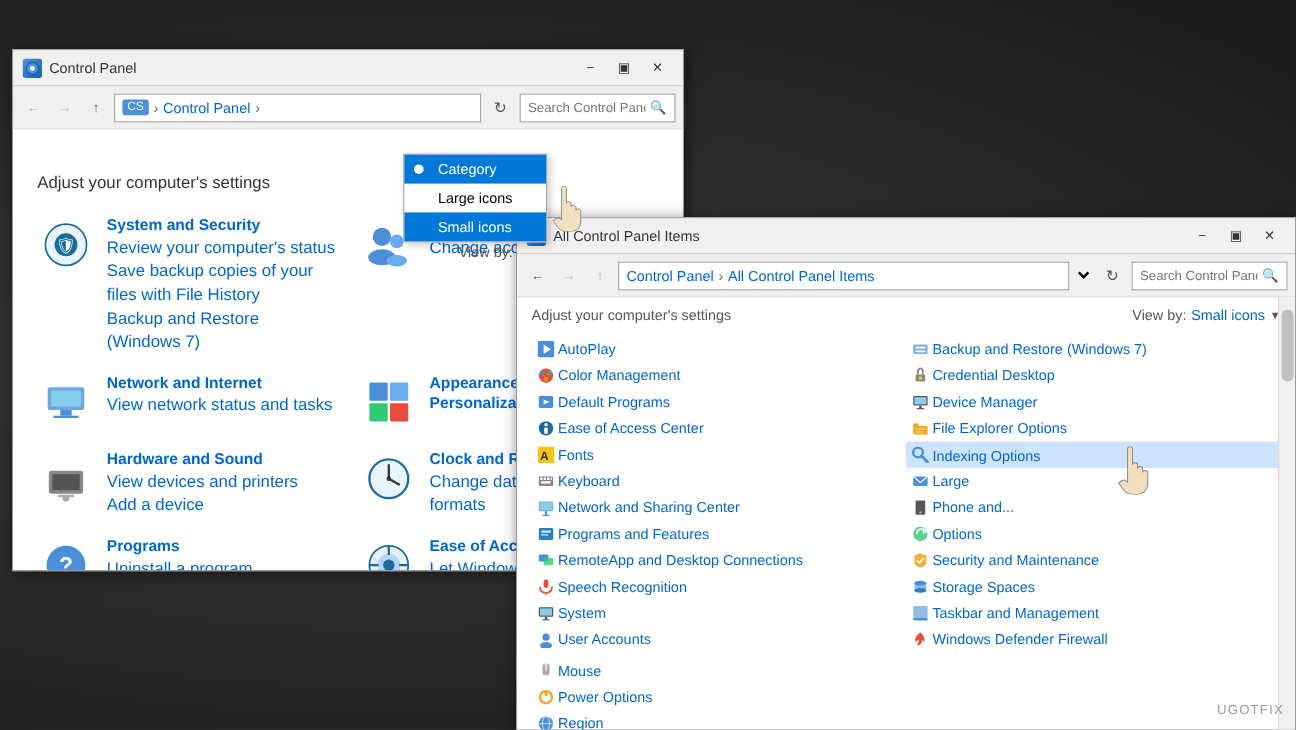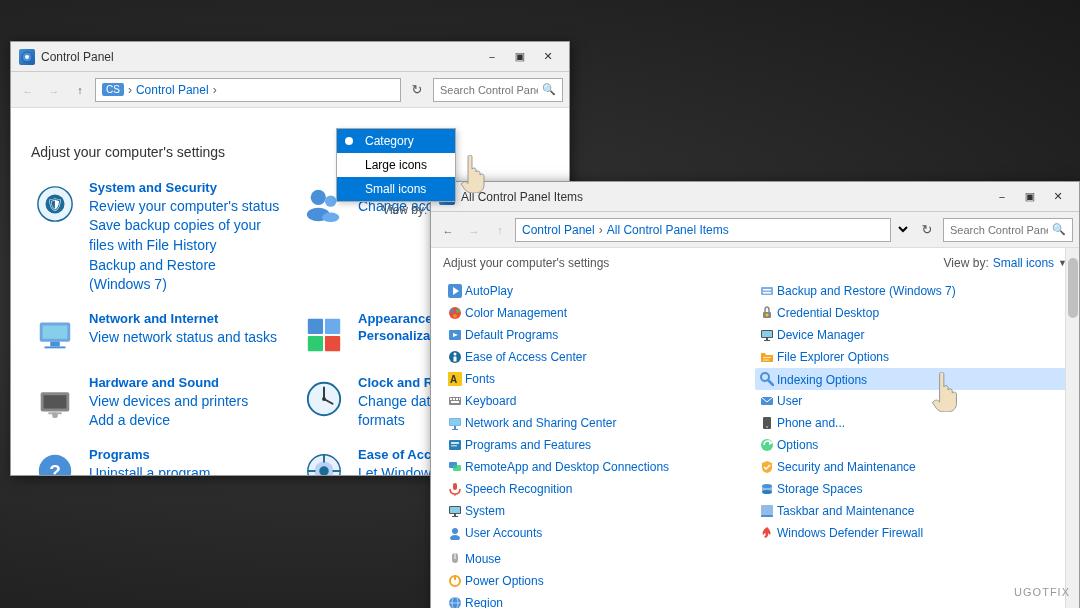--- a/index.html
+++ b/index.html
@@ -872,21 +872,21 @@
           </div>
           <span class="icon-label">Indexing Options</span>
         </div>
         <div class="icon-item">
           <div class="icon-small">
             <svg width="14" height="14" viewBox="0 0 14 14">
                 <rect x="1" y="3" width="12" height="8" rx="1" fill="#4a90d9"></rect>
                 <polyline points="1,3 7,8 13,3" fill="none" stroke="white" stroke-width="1"></polyline>
               </svg>
           </div>
-          <span class="icon-label">User</span>
+          <span class="icon-label">Large</span>
         </div>
         <div class="icon-item">
           <div class="icon-small">
             <svg width="14" height="14" viewBox="0 0 14 14">
                 <path d="M3,2 L3,12 Q3,13 4,13 L10,13 Q11,13 11,12 L11,2 Q11,1 10,1 L4,1 Q3,1 3,2 Z" fill="#555"></path>
                 <circle cx="7" cy="11" r="1" fill="#aaa"></circle>
               </svg>
           </div>
           <span class="icon-label">Phone and...</span>
         </div>
@@ -919,21 +919,21 @@
           </div>
           <span class="icon-label">Storage Spaces</span>
         </div>
         <div class="icon-item">
           <div class="icon-small">
             <svg width="14" height="14" viewBox="0 0 14 14">
                 <rect x="1" y="1" width="12" height="10" rx="1" fill="#4a90d9" opacity="0.6"></rect>
                 <rect x="1" y="11" width="12" height="2" rx="0.5" fill="#4a90d9"></rect>
               </svg>
           </div>
-          <span class="icon-label">Taskbar and Maintenance</span>
+          <span class="icon-label">Taskbar and Management</span>
         </div>
         <div class="icon-item">
           <div class="icon-small">
             <svg width="14" height="14" viewBox="0 0 14 14">
                 <path d="M7,1 C7,1 12,5 10,9 C10,9 8,7 8,7 C9,10 6,13 4,11 C4,11 7,9 5,7 C5,7 3,9 3,9 C1,5 7,1 7,1 Z" fill="#e74c3c"></path>
               </svg>
           </div>
           <span class="icon-label">Windows Defender Firewall</span>
         </div>
       </div>

